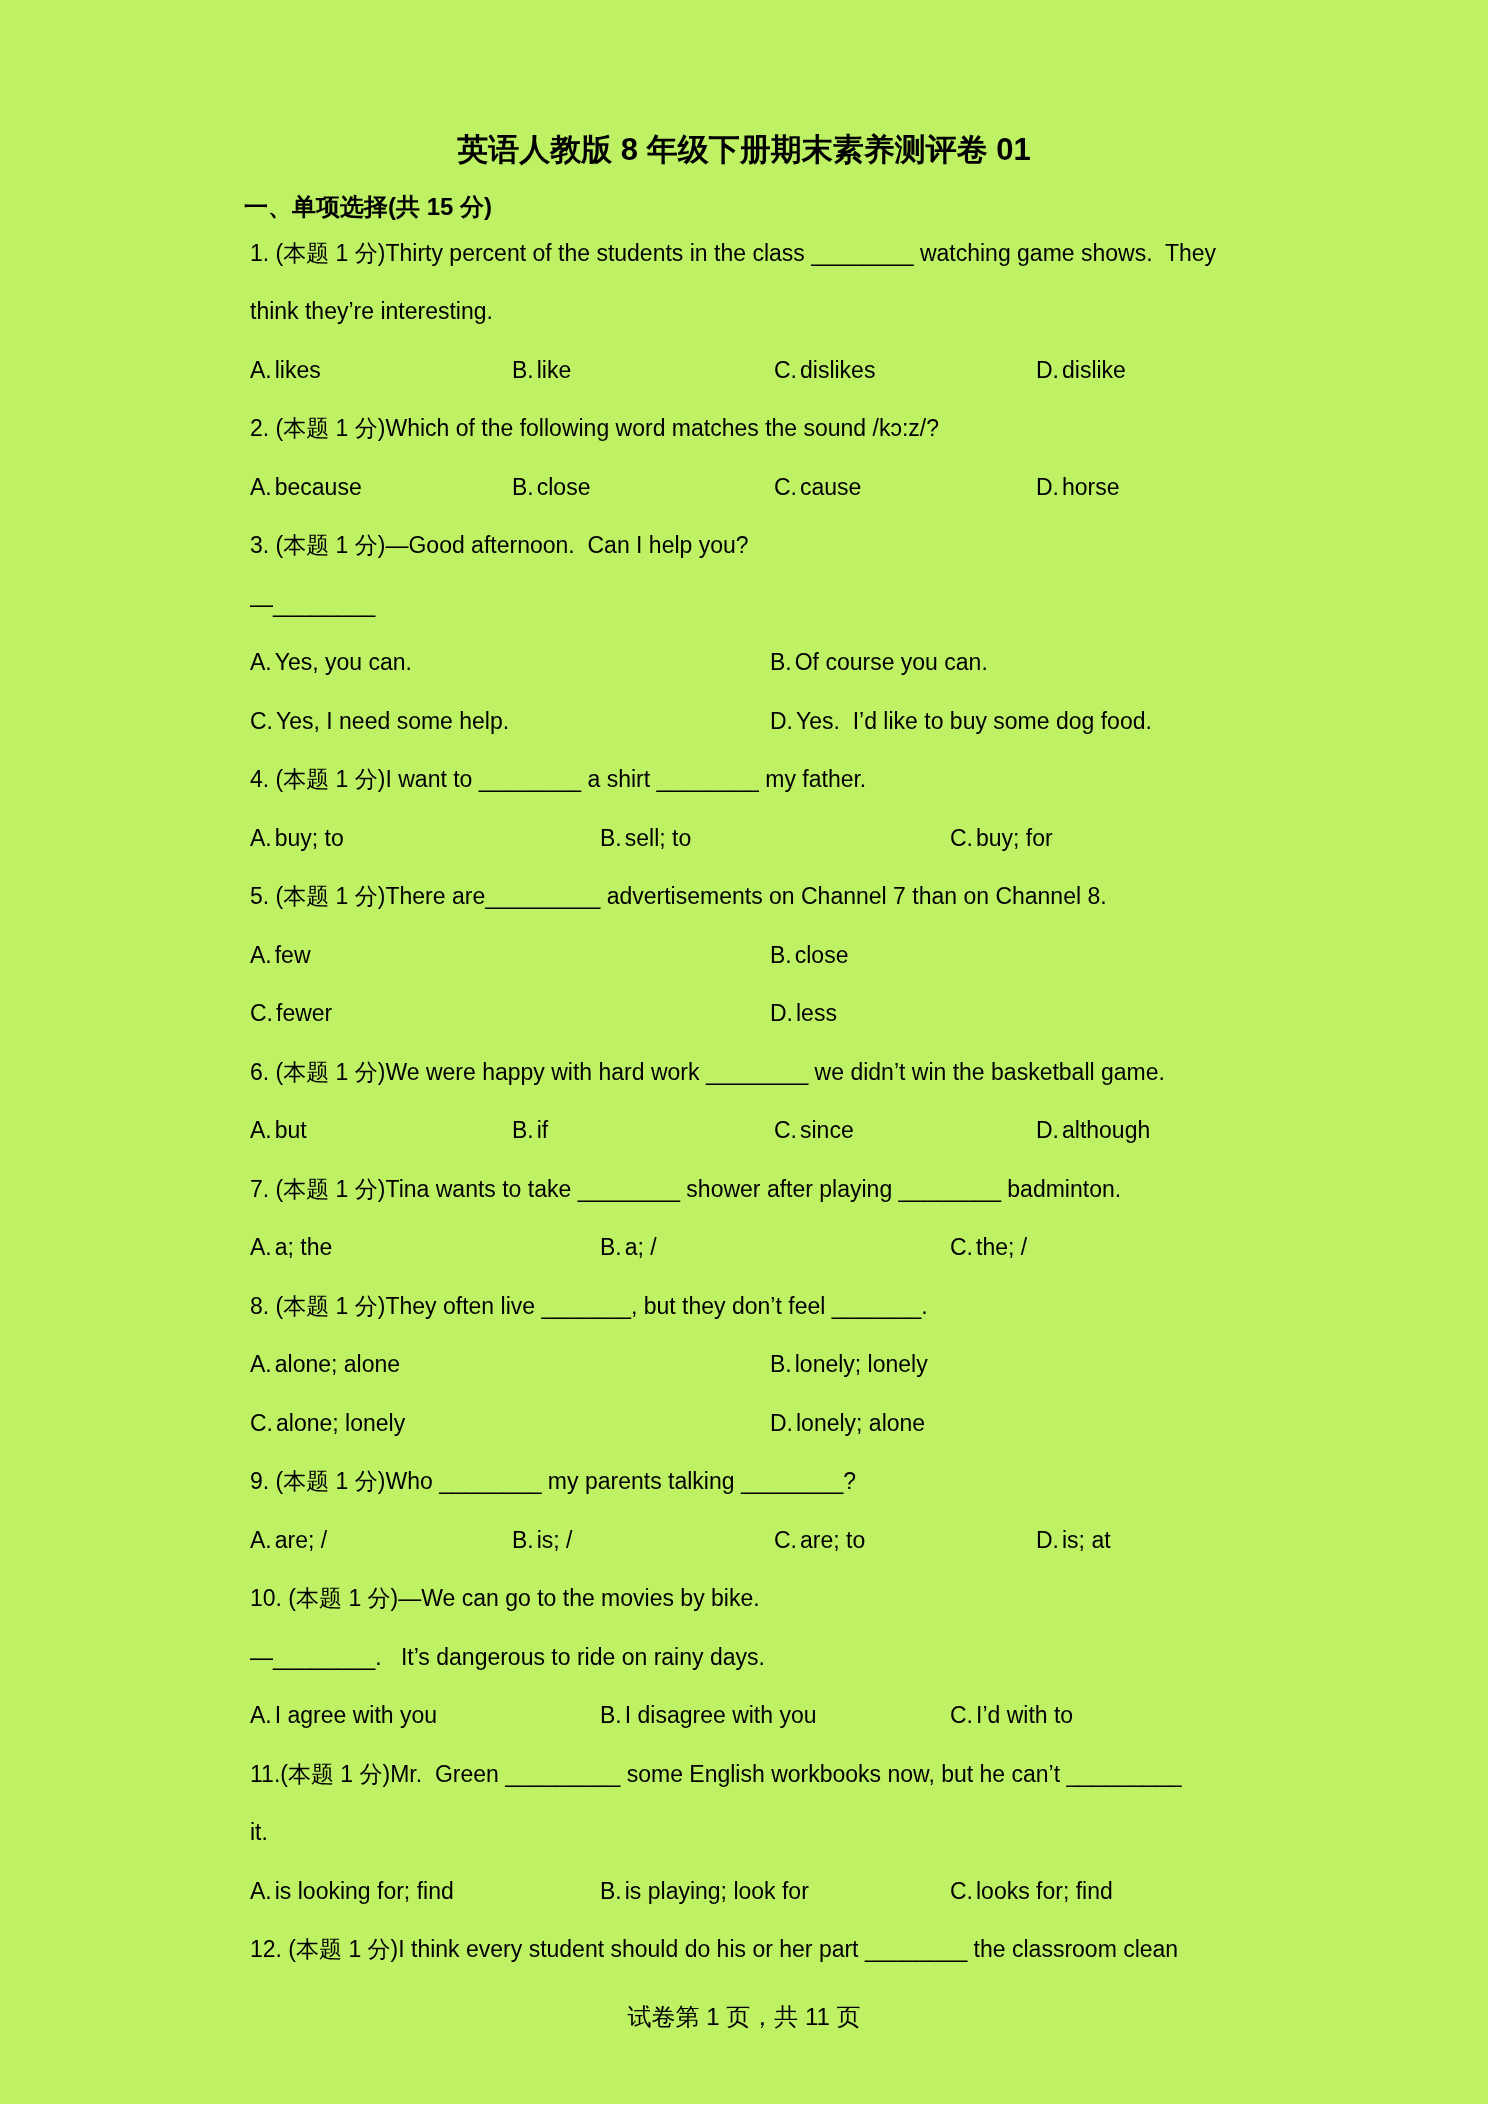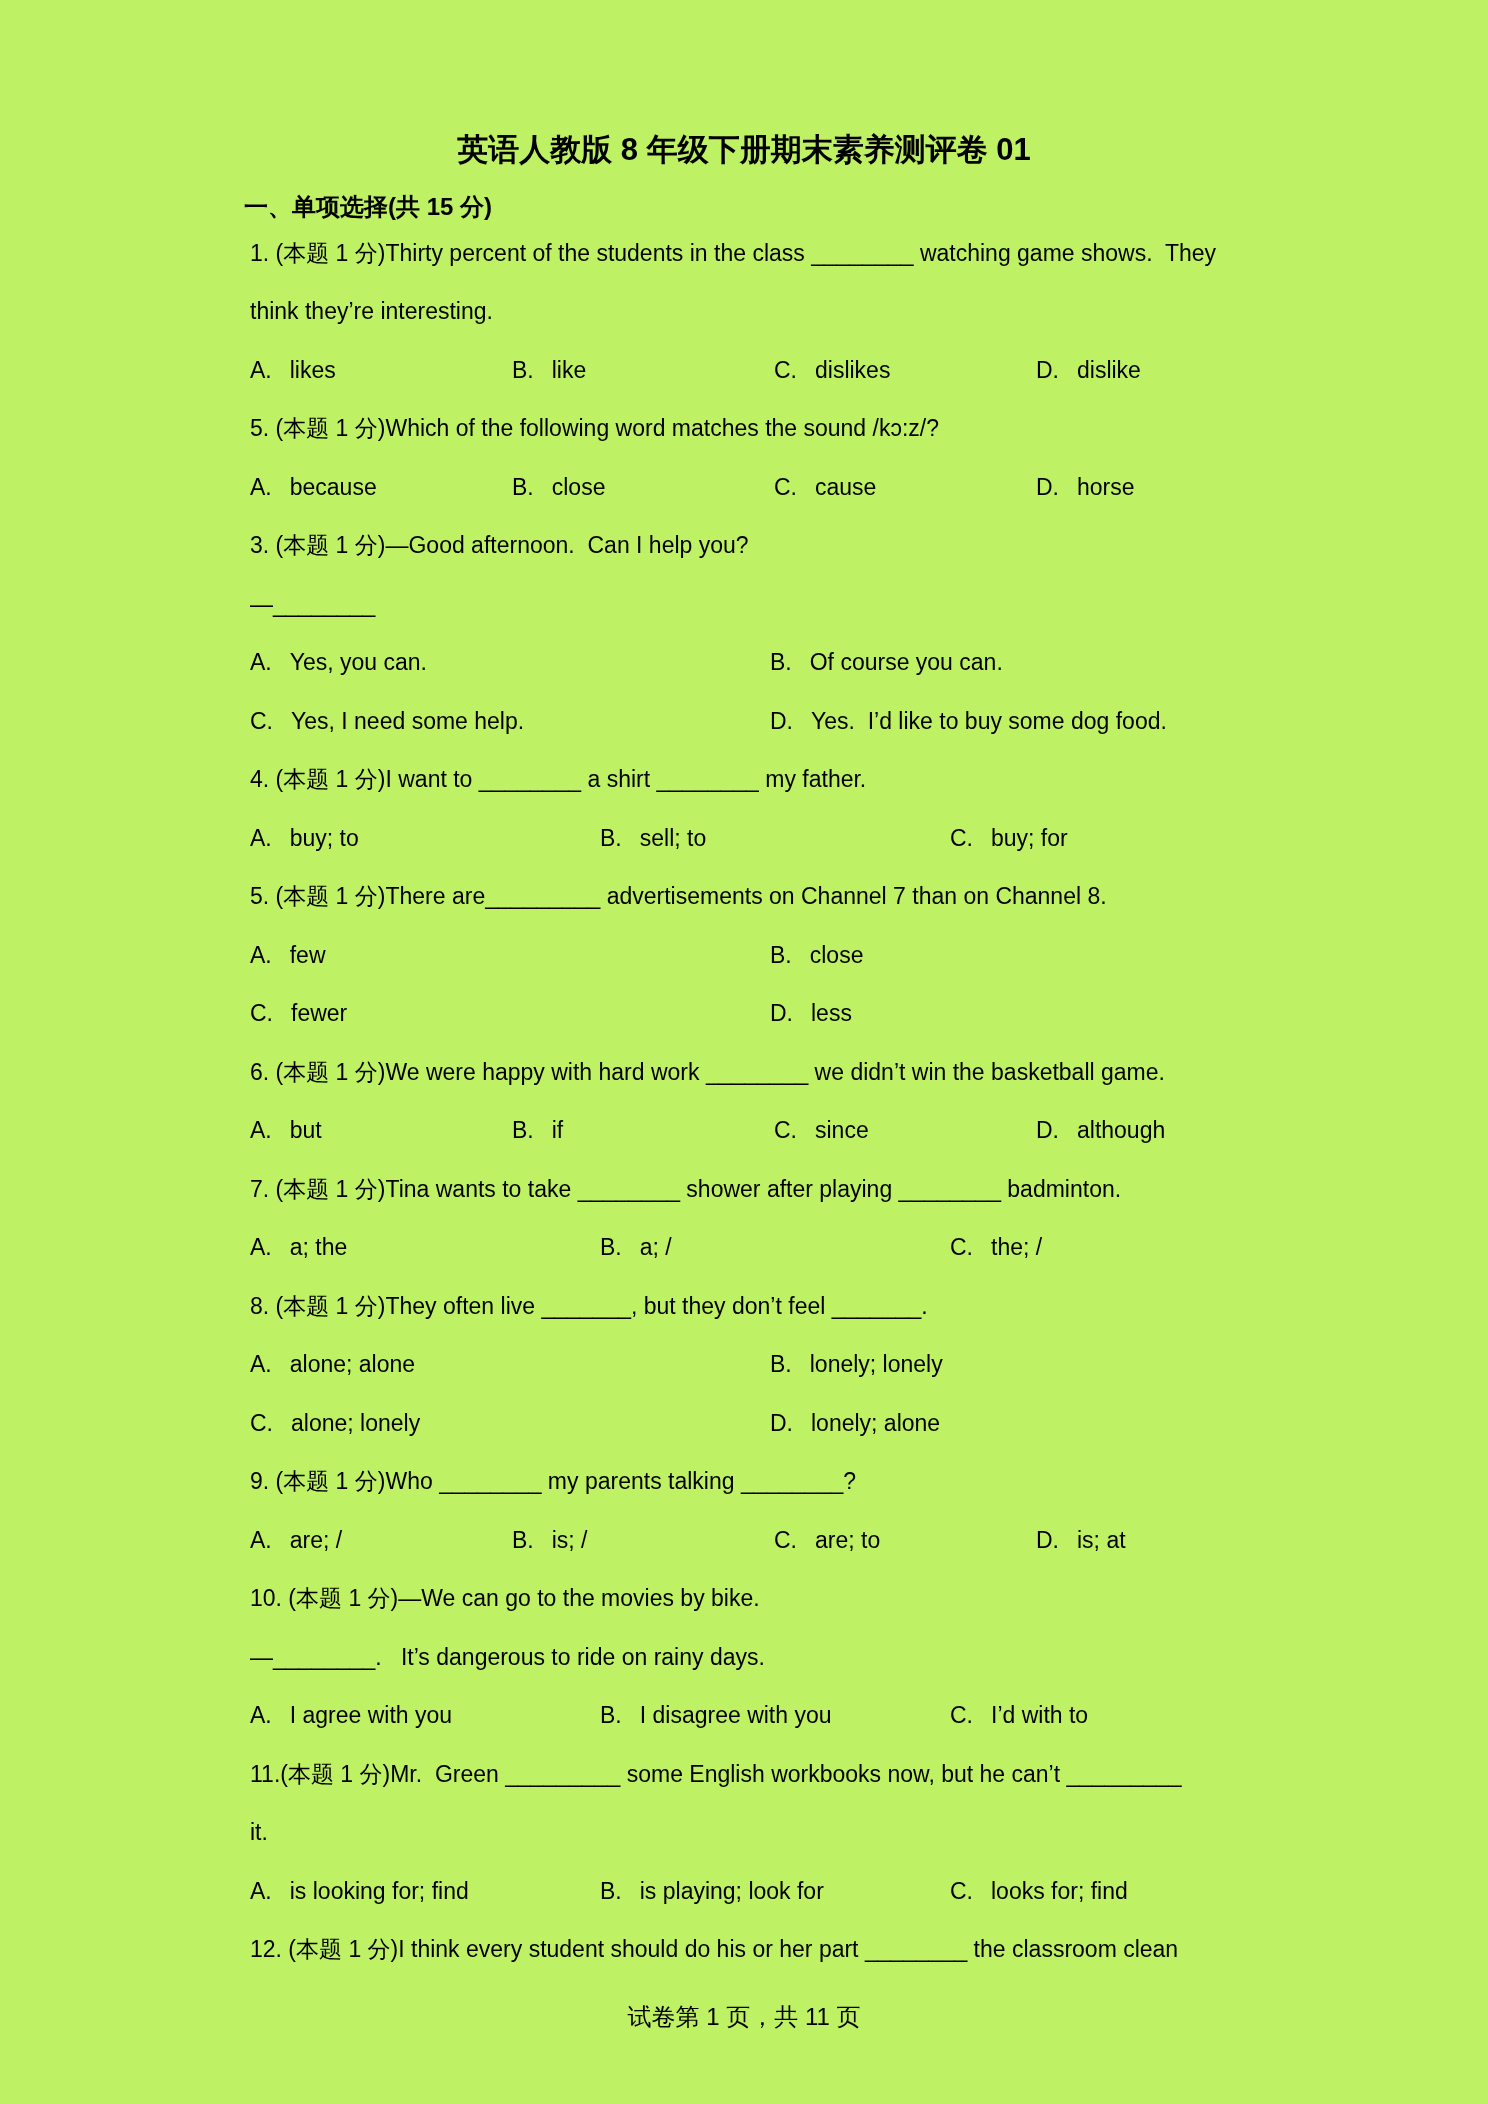--- a/index.html
+++ b/index.html
@@ -47,21 +47,21 @@
   }
   .line.options {
     display: grid;
     align-items: center;
   }
   .options.cols4 { grid-template-columns: 262px 262px 262px 1fr; }
   .options.cols3 { grid-template-columns: 350px 350px 1fr; }
   .options.cols2 { grid-template-columns: 520px 1fr; }
   .option { display: flex; align-items: baseline; }
   .opt-label { white-space: pre; }
-  .opt-text { margin-left: 18px; white-space: pre; }
+  .opt-text { margin-left: 3px; white-space: pre; }
   .page-footer {
     position: absolute;
     top: 2002px;
     left: 0;
     width: 100%;
     text-align: center;
     font-size: 24px;
     line-height: 30px;
     white-space: pre;
   }
@@ -69,21 +69,21 @@
 </head>
 <body>
 
 <div class="page">
   <div class="doc-title">英语人教版 8 年级下册期末素养测评卷 01</div>
   <div class="section-heading">一、单项选择(共 15 分)</div>
   <div class="content">
       <div class="line">1. (本题 1 分)Thirty percent of the students in the class ________ watching game shows.  They</div>
       <div class="line">think they’re interesting.</div>
       <div class="line options cols4"><div class="option"><span class="opt-label">A.</span><span class="opt-text">likes</span></div><div class="option"><span class="opt-label">B.</span><span class="opt-text">like</span></div><div class="option"><span class="opt-label">C.</span><span class="opt-text">dislikes</span></div><div class="option"><span class="opt-label">D.</span><span class="opt-text">dislike</span></div></div>
-      <div class="line">5. (本题 1 分)Which of the following word matches the sound /kɔ:z/?</div>
+      <div class="line">2. (本题 1 分)Which of the following word matches the sound /kɔ:z/?</div>
       <div class="line options cols4"><div class="option"><span class="opt-label">A.</span><span class="opt-text">because</span></div><div class="option"><span class="opt-label">B.</span><span class="opt-text">close</span></div><div class="option"><span class="opt-label">C.</span><span class="opt-text">cause</span></div><div class="option"><span class="opt-label">D.</span><span class="opt-text">horse</span></div></div>
       <div class="line">3. (本题 1 分)—Good afternoon.  Can I help you?</div>
       <div class="line">—________</div>
       <div class="line options cols2"><div class="option"><span class="opt-label">A.</span><span class="opt-text">Yes, you can.</span></div><div class="option"><span class="opt-label">B.</span><span class="opt-text">Of course you can.</span></div></div>
       <div class="line options cols2"><div class="option"><span class="opt-label">C.</span><span class="opt-text">Yes, I need some help.</span></div><div class="option"><span class="opt-label">D.</span><span class="opt-text">Yes.  I’d like to buy some dog food.</span></div></div>
       <div class="line">4. (本题 1 分)I want to ________ a shirt ________ my father.</div>
       <div class="line options cols3"><div class="option"><span class="opt-label">A.</span><span class="opt-text">buy; to</span></div><div class="option"><span class="opt-label">B.</span><span class="opt-text">sell; to</span></div><div class="option"><span class="opt-label">C.</span><span class="opt-text">buy; for</span></div></div>
       <div class="line">5. (本题 1 分)There are_________ advertisements on Channel 7 than on Channel 8.</div>
       <div class="line options cols2"><div class="option"><span class="opt-label">A.</span><span class="opt-text">few</span></div><div class="option"><span class="opt-label">B.</span><span class="opt-text">close</span></div></div>
       <div class="line options cols2"><div class="option"><span class="opt-label">C.</span><span class="opt-text">fewer</span></div><div class="option"><span class="opt-label">D.</span><span class="opt-text">less</span></div></div>

